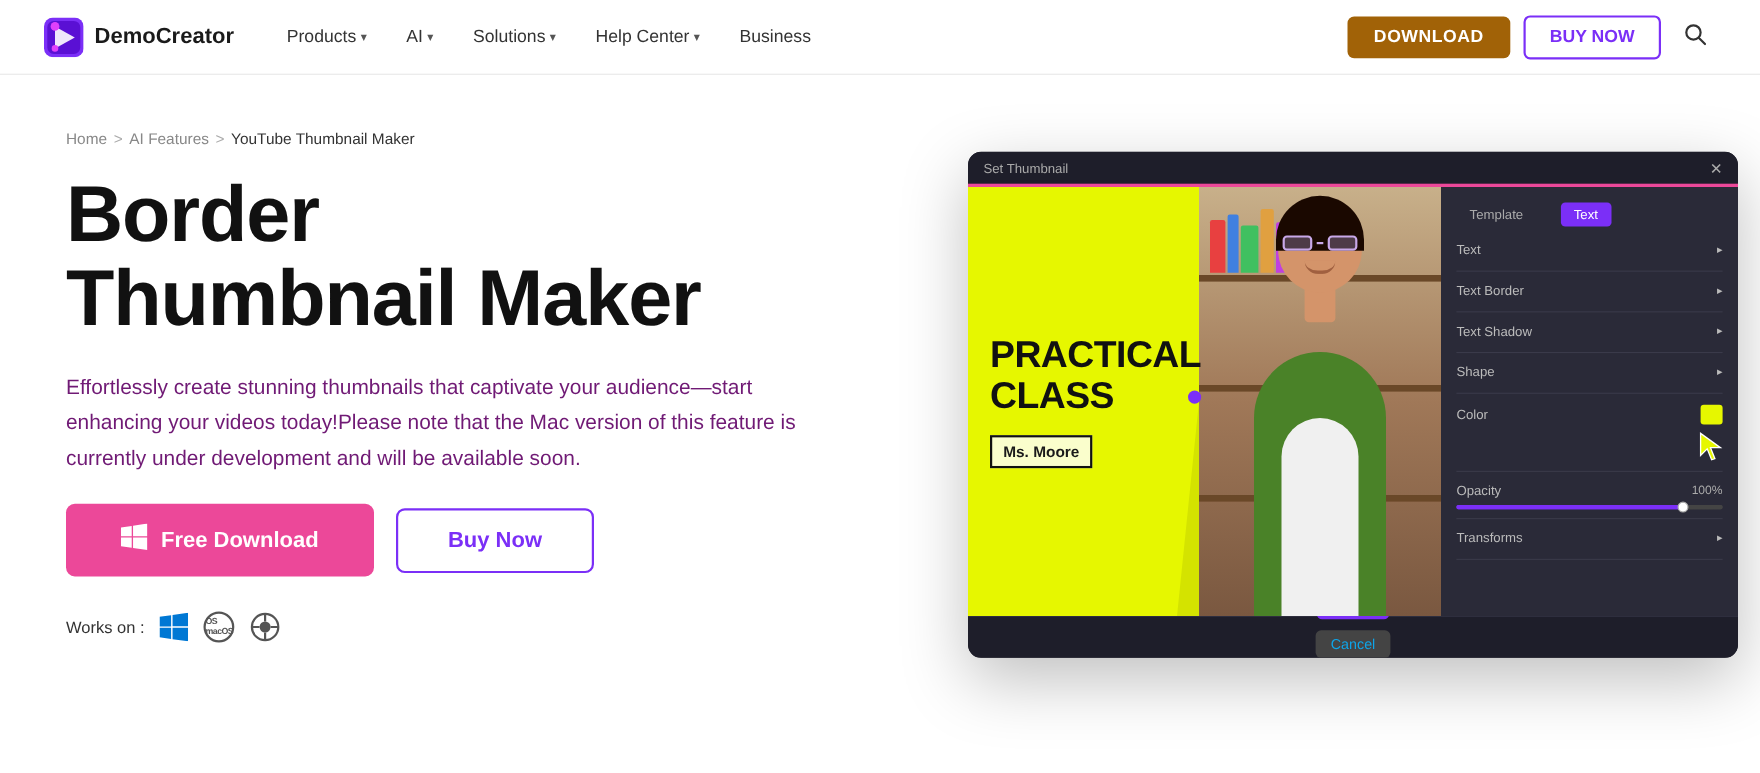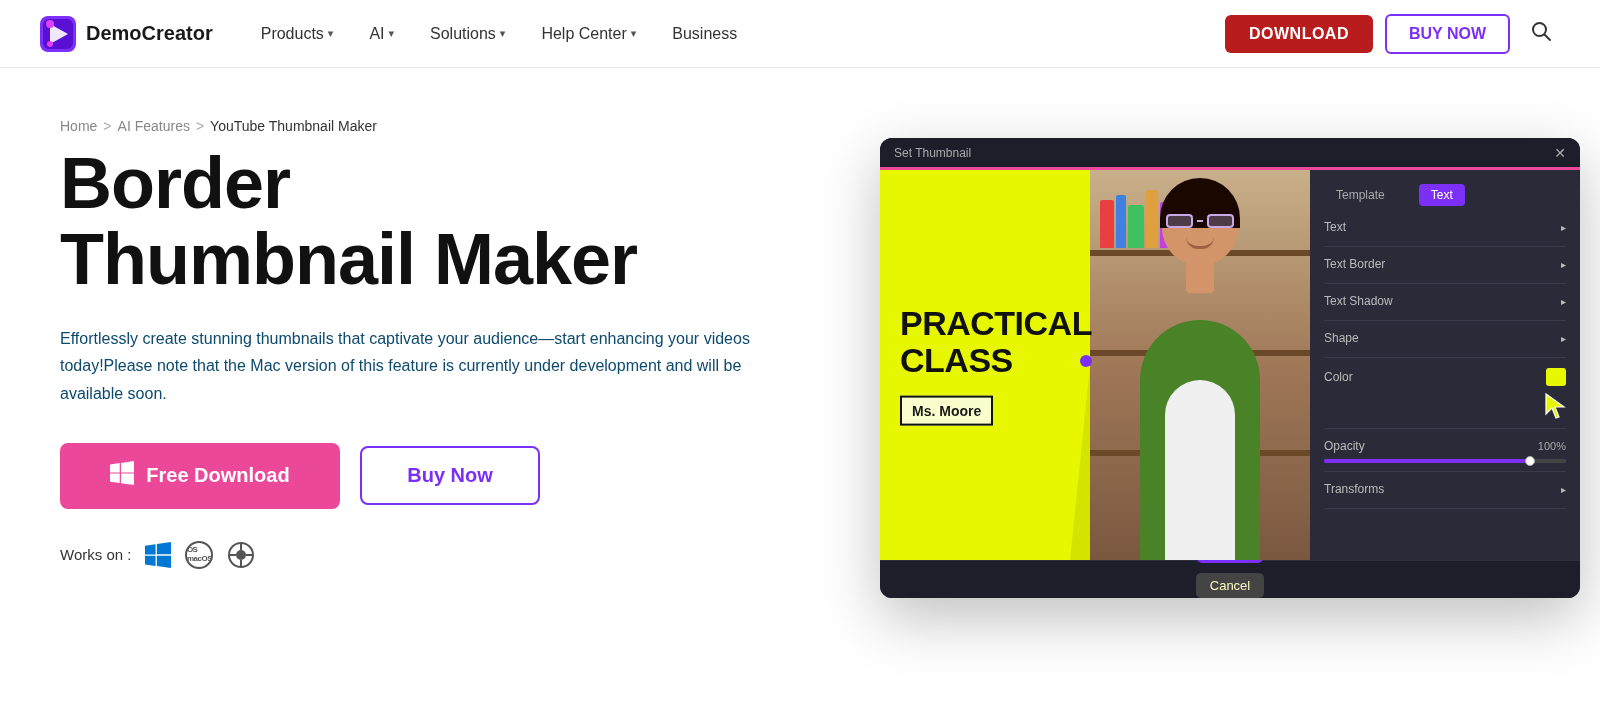--- a/index.html
+++ b/index.html
@@ -52,21 +52,21 @@
     .nav-item .chevron {
       font-size: 11px;
       color: #555;
     }
     .nav-actions {
       display: flex;
       align-items: center;
       gap: 12px;
     }
     .btn-download {
-      background: #b91c1c;
+      background: #a16207;
       color: #fff;
       border: none;
       border-radius: 6px;
       padding: 10px 24px;
       font-size: 16px;
       font-weight: 700;
       cursor: pointer;
       letter-spacing: 0.5px;
     }
     .btn-buynow-nav {
@@ -96,41 +96,41 @@
       gap: 60px;
       max-width: 1600px;
     }
     .left-panel {
       flex: 0 0 760px;
       padding-top: 10px;
     }
     .breadcrumb {
       font-size: 14px;
       color: #888;
-      margin-bottom: 12px;
+      margin-bottom: 24px;
       display: flex;
       align-items: center;
       gap: 6px;
     }
     .breadcrumb a { color: #888; text-decoration: none; }
     .breadcrumb .sep { color: #aaa; }
     .breadcrumb .current { color: #333; font-weight: 500; }
     .page-title {
       font-size: 72px;
       font-weight: 900;
       color: #111;
       line-height: 1.05;
       margin-bottom: 28px;
       letter-spacing: -1px;
     }
     .page-description {
-      font-size: 16px;
-      color: #0c4a6e;
+      font-size: 19px;
+      color: #701a75;
       line-height: 1.7;
-      margin-bottom: 36px;
+      margin-bottom: 24px;
       max-width: 700px;
     }
     .cta-buttons {
       display: flex;
       gap: 20px;
       align-items: center;
       margin-bottom: 32px;
     }
     .btn-free-download {
       display: flex;
@@ -341,21 +341,21 @@
       background: #7b2ff7;
       color: #fff;
       border: none;
       border-radius: 5px;
       padding: 5px 18px;
       font-size: 13px;
       cursor: pointer;
     }
     .btn-cancel {
       background: #444;
-      color: #fef9c3;
+      color: #0ea5e9;
       border: none;
       border-radius: 5px;
       padding: 5px 14px;
       font-size: 13px;
       cursor: pointer;
     }
 
   </style>
 </head>
 <body>

